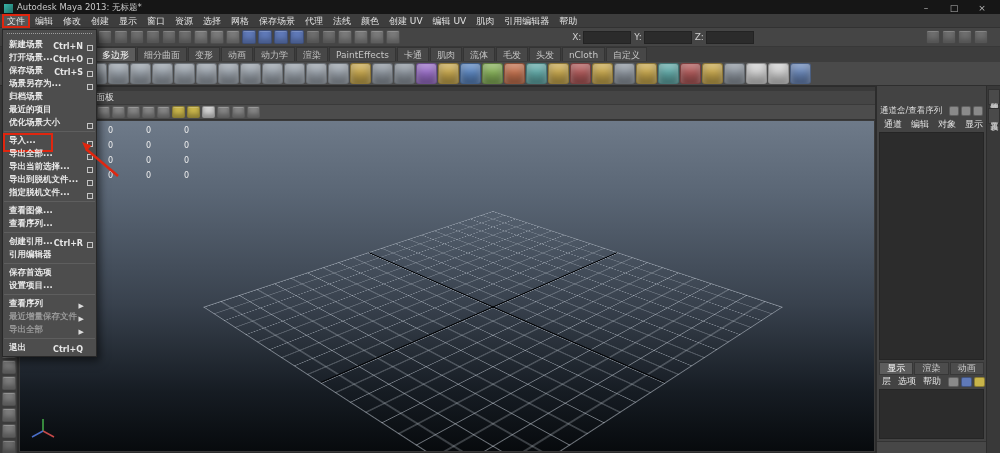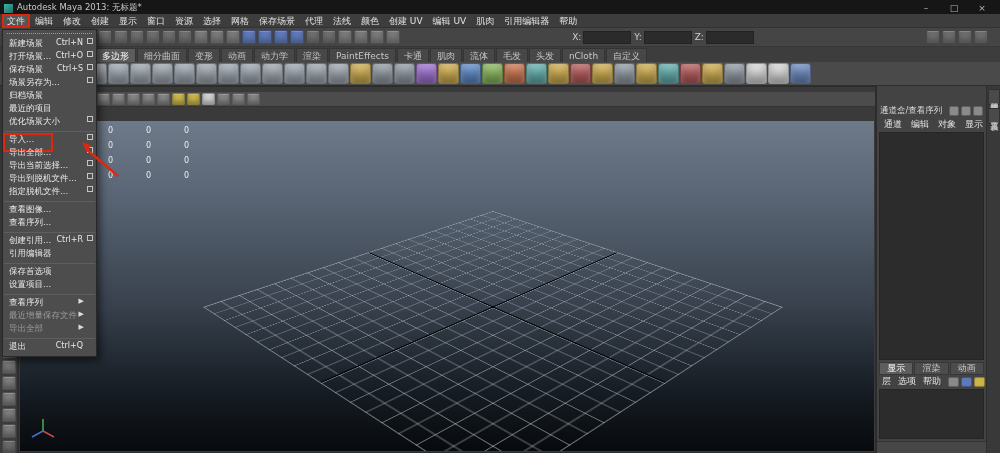--- a/index.html
+++ b/index.html
@@ -29,21 +29,21 @@
     box-shadow:inset 0 1px 0 rgba(255,255,255,.18), inset 0 -4px 5px rgba(0,0,0,.25); }
   .flexspacer { flex:1; }
   .coords { display:flex; align-items:center; gap:3px; }
   .coord { display:flex; align-items:center; gap:2px; }
   .coord-label { color:#cfcfcf; }
   .coord-input { width:48px; height:13px; background:#2b2b2b; border:1px solid #232323; color:#e0e0e0;
     font-size:9px; font-family:inherit; padding:0 2px; }
   .status-right { display:flex; gap:2px; padding-right:12px; }
   
   .shelftabs { position:absolute; left:0; top:47px; width:100%; height:15px; background:#3d3d3d;
-    display:flex; align-items:center; gap:1px; padding-left:62px; }
+    display:flex; align-items:flex-start; gap:1px; padding-left:62px; }
   .stab { height:14px; line-height:12px; padding:1px 6px; background:#474747; color:#c6c6c6;
     border:1px solid #343434; border-bottom:none; white-space:nowrap; }
   .stab.active { background:#5c5c5c; color:#ffffff; }
   .shelficons { position:absolute; left:0; top:62px; width:100%; height:24px; background:#4a4a4a;
     border-bottom:1px solid #2e2e2e; display:flex; align-items:center; gap:1px; padding-left:86px; }
   .shicon { width:21px; height:21px; flex:none; border-radius:3px; border:1px solid rgba(0,0,0,.3);
     box-shadow:inset 0 5px 6px rgba(255,255,255,.28), inset 0 -7px 8px rgba(0,0,0,.35); }
   
   .toolbox { position:absolute; left:0; top:86px; width:18px; height:367px; background:#3b3b3b;
     border-right:1px solid #2e2e2e; display:flex; flex-direction:column; align-items:center;
@@ -94,21 +94,21 @@
   .rp-bottombar { height:12px; flex:none; background:#474747; border-top:1px solid #333; margin-top:1px; }
   
   .edgetabs { position:absolute; left:986px; top:86px; width:14px; height:367px; background:#393939;
     border-left:1px solid #2d2d2d; display:flex; flex-direction:column; gap:3px; padding-top:3px; align-items:center; }
   .etab { writing-mode:vertical-rl; font-size:8px; color:#c6c6c6; background:#4a4a4a;
     border:1px solid #313131; width:12px; padding:7px 0; text-align:center; }
   
   .filemenu { position:absolute; left:2px; top:29px; width:95px; background:#4d4d4d;
     border:1px solid #282828; box-shadow:3px 4px 8px rgba(0,0,0,.55); z-index:40; padding:2px 0; }
   .tearoff { height:3px; border-top:1px dotted #9d9d9d; margin:1px 4px 2px; }
-  .fm-item { position:relative; height:13px; display:flex; align-items:flex-start; padding:0 3px 0 6px; color:#e8e8e8; }
+  .fm-item { position:relative; height:13px; display:flex; align-items:flex-end; padding:0 3px 0 6px; color:#e8e8e8;font-weight:bold; }
   .fm-label { flex:1; font-size:8.5px; white-space:nowrap; overflow:hidden; }
   .fm-shortcut { font-size:8px; margin-right:2px; white-space:nowrap; }
   .fm-sub { font-size:7px; margin-right:1px; color:#dcdcdc; }
   .fm-optbox { width:6px; height:6px; border:1px solid #c4c4c4; margin-left:2px; flex:none; }
   .fm-optbox.none { visibility:hidden; }
   .fm-item.disabled { color:#999999; }
   .fm-divider { height:1px; background:#383838; border-bottom:1px solid #5e5e5e; margin:2px 1px; }
   .fm-item.annotated::after { content:''; position:absolute; left:0; top:-1px; width:46px; height:15px;
     border:2px solid #e0260f; pointer-events:none; }
   
@@ -254,20 +254,25 @@
       <span class="tbicon" style="background: rgb(124, 124, 124);"></span>
       <span class="tbicon" style="background: rgb(124, 124, 124);"></span>
       <span class="tbicon" style="background: rgb(124, 124, 124);"></span>
       <span class="tbicon" style="background: rgb(124, 124, 124);"></span>
       <span class="tbicon" style="background: rgb(124, 124, 124);"></span>
       <span class="tbicon" style="background: rgb(106, 106, 106);"></span>
     </div>
 
   <div class="viewport">
     <div class="vp-top"></div>
+    <div class="panel-menubar" id="panel-menu-items">
+        <div class="pm-item">显示</div>
+        <div class="pm-item">渲染器</div>
+        <div class="pm-item">面板</div>
+      </div>
     <div class="panel-toolbar" id="panel-toolbar-icons">
         <span class="pt-icon" style="background: rgb(132, 132, 132);"></span>
         <span class="pt-icon" style="background: rgb(132, 132, 132);"></span>
         <span class="pt-icon" style="background: rgb(132, 132, 132);"></span>
         <span class="pt-icon" style="background: rgb(132, 132, 132);"></span>
         <span class="pt-icon" style="background: rgb(132, 132, 132);"></span>
         <span class="pt-icon" style="background: rgb(132, 132, 132);"></span>
         <span class="pt-icon" style="background: rgb(132, 132, 132);"></span>
         <span class="pt-icon" style="background: rgb(132, 132, 132);"></span>
         <span class="pt-icon" style="background: rgb(132, 132, 132);"></span>

